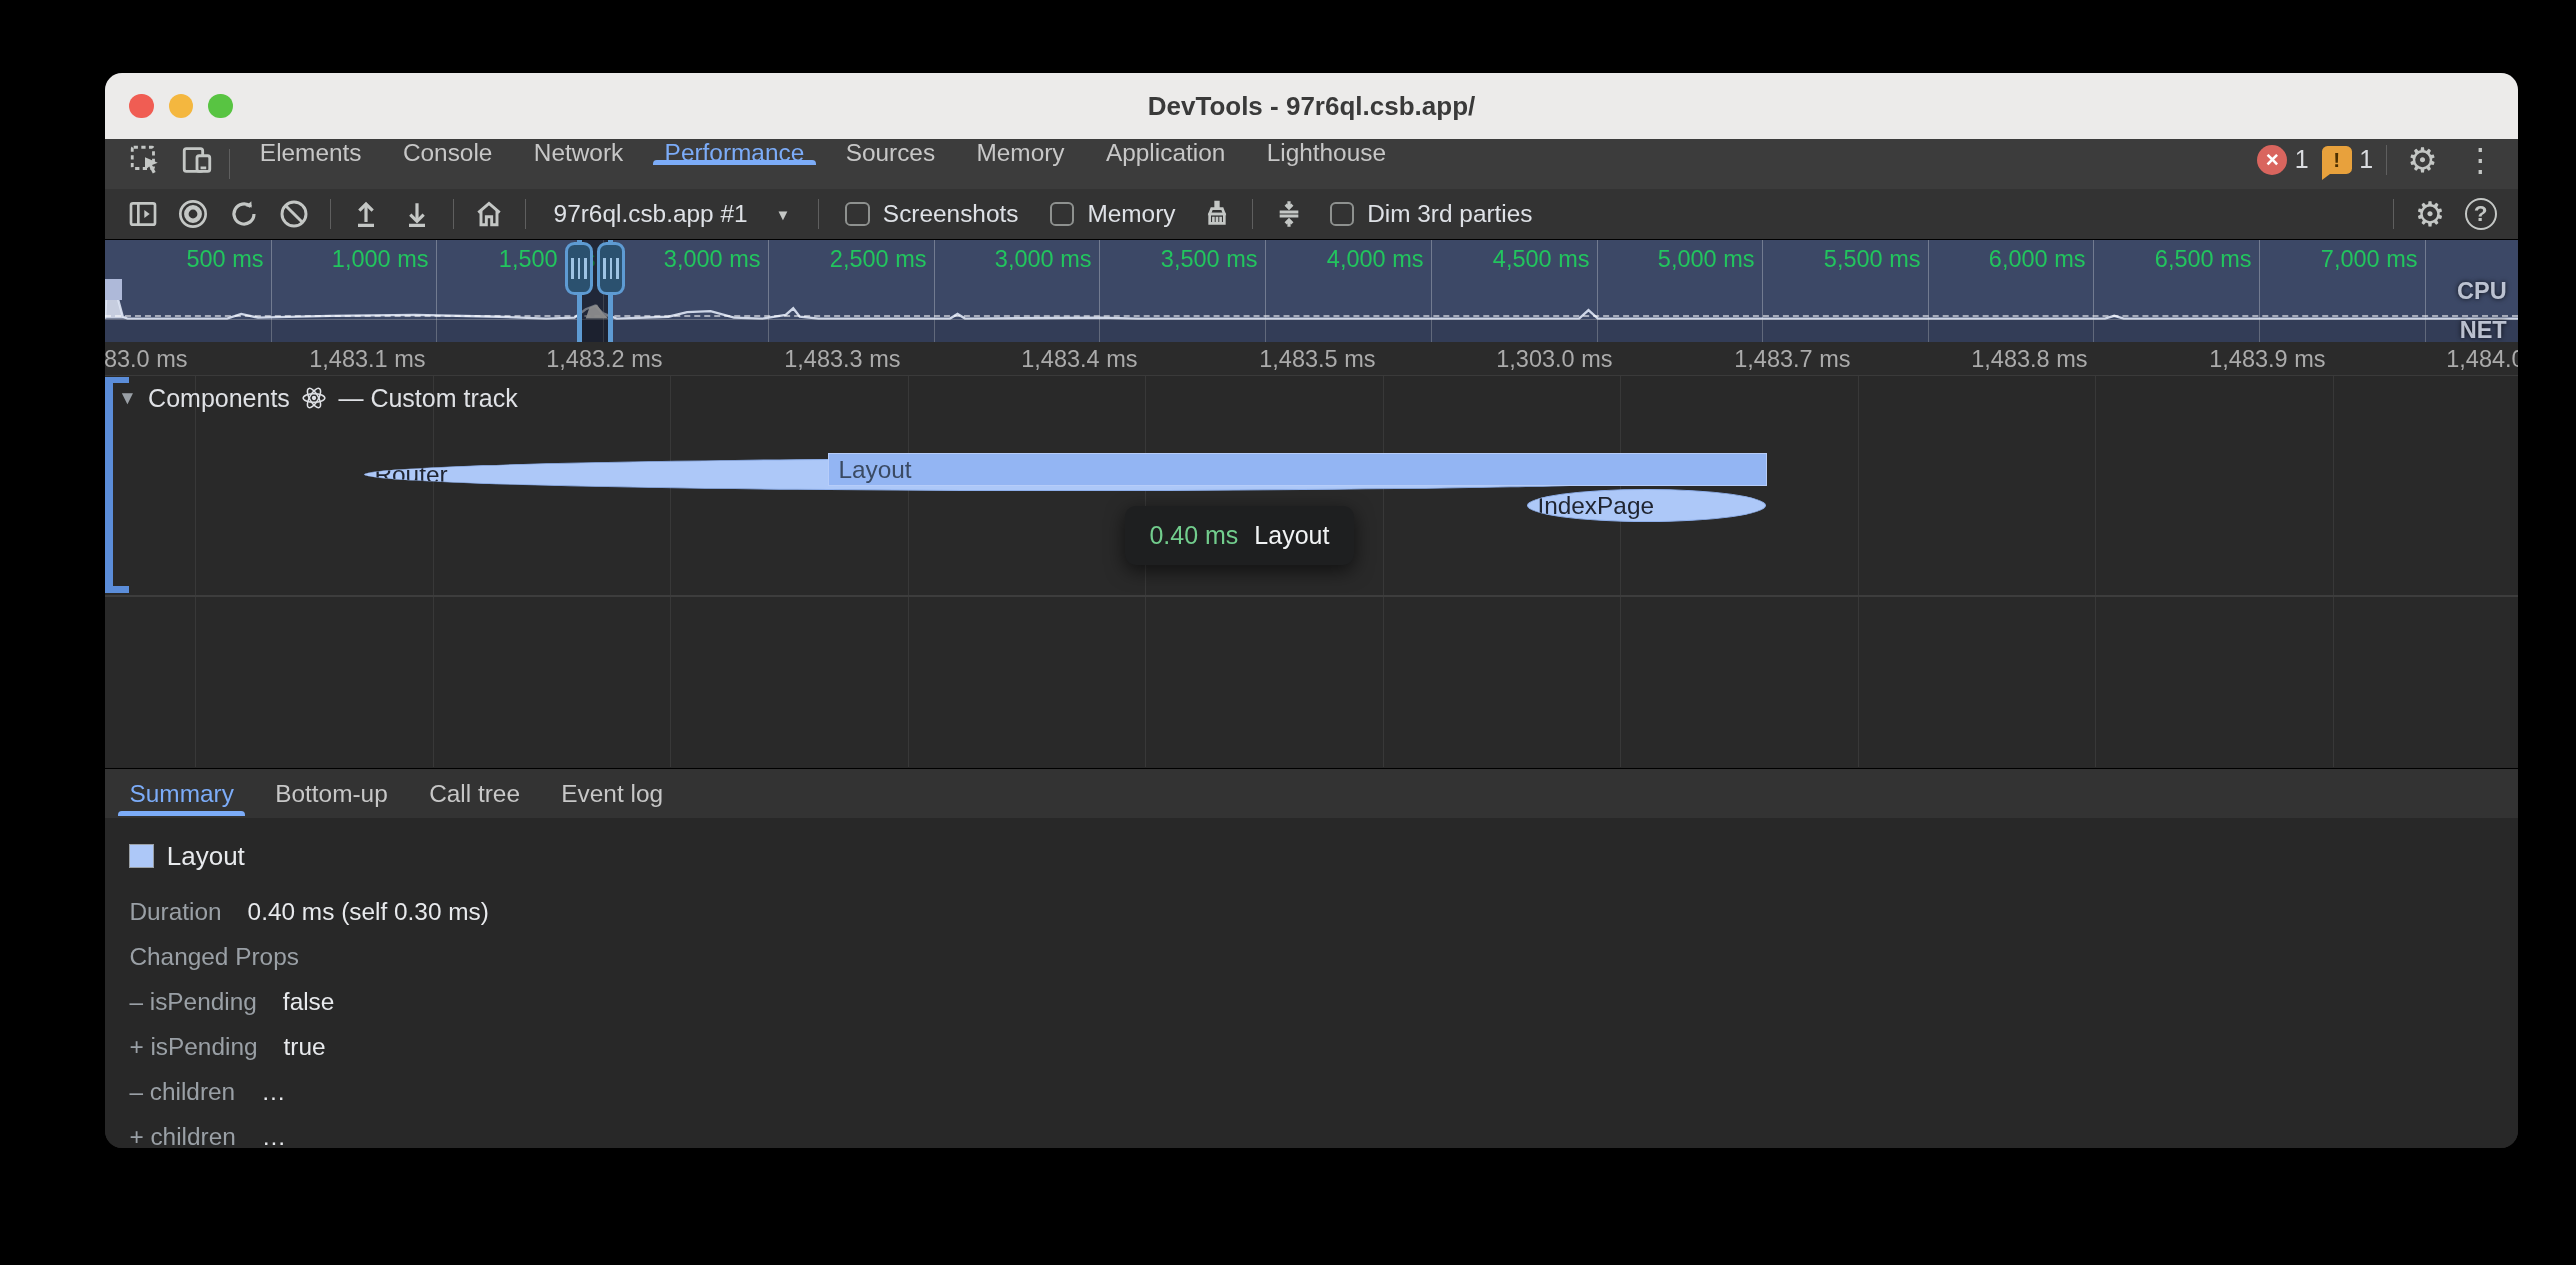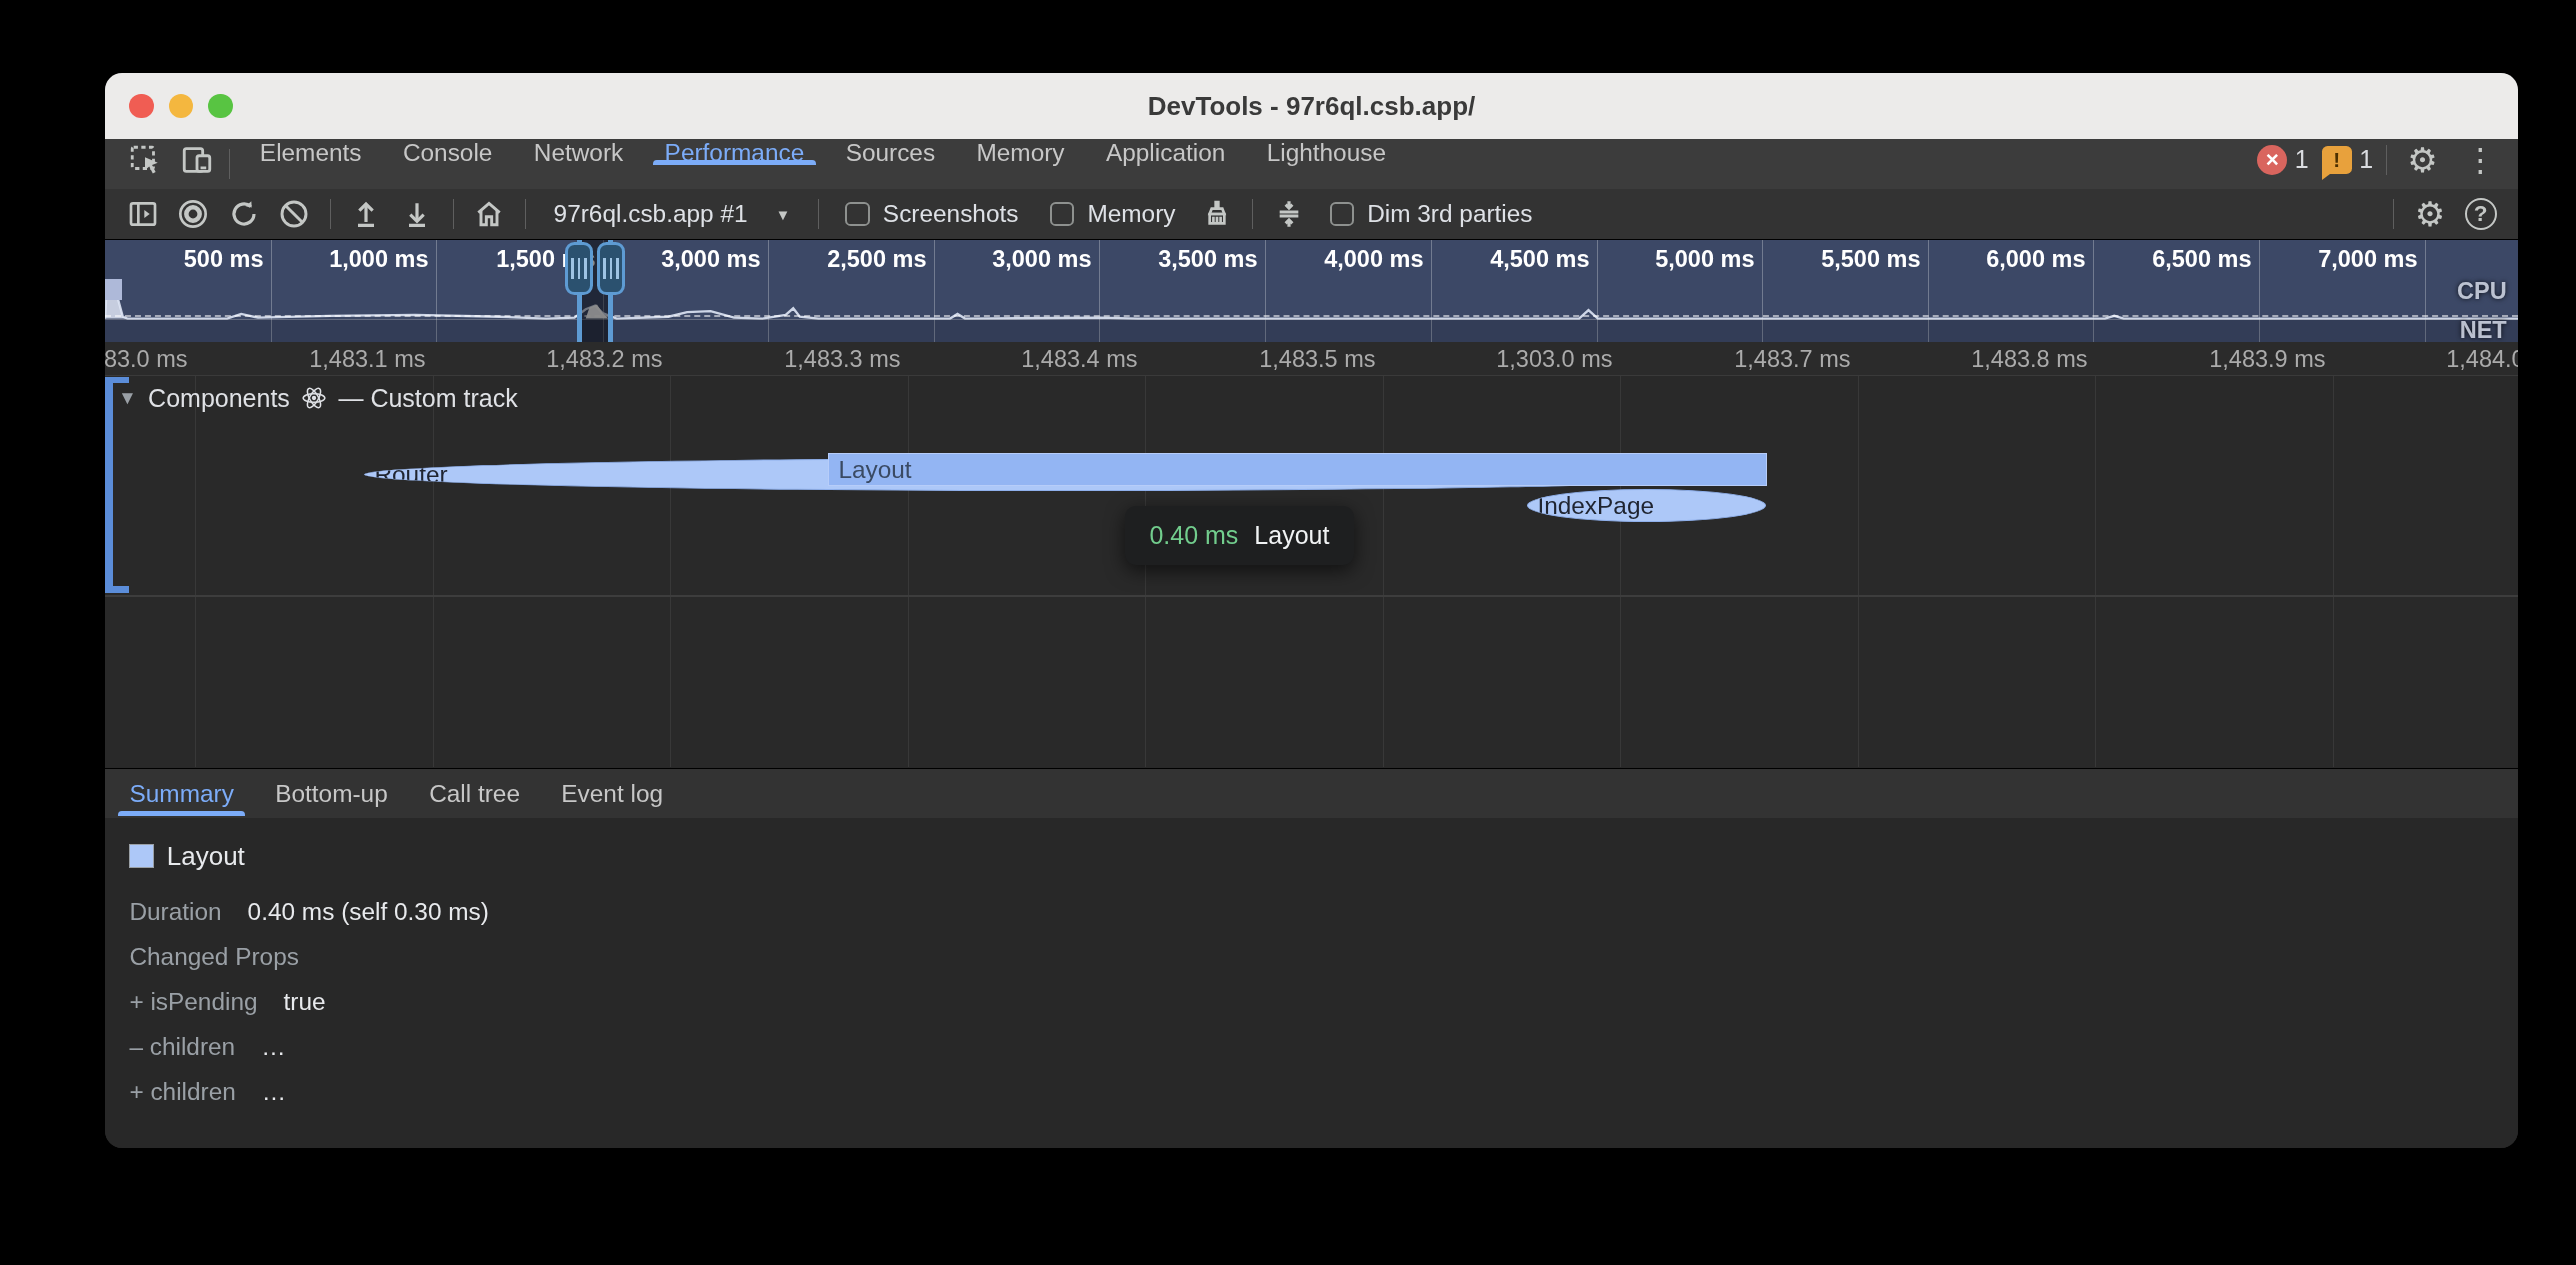--- a/index.html
+++ b/index.html
@@ -35,21 +35,21 @@
   .target { display:flex; align-items:center; gap:28px; color:#DEE1E6; font-size:24.4px; padding:0 15px; }
   .caret { font-size:15px; color:#C4C7C5; }
   .checkctl { display:flex; align-items:center; gap:13px; margin:0 13px; color:#DEE1E6; font-size:24.4px; white-space:nowrap; }
   .checkbox { width:24.4px; height:24.4px; border:2.8px solid #8E918F; border-radius:5.6px; background:transparent; flex:none; }
   .spacer { flex:1; }
   .helpcircle { width:32px; height:32px; border:2.8px solid #C4C7C5; border-radius:50%; color:#C4C7C5; font-size:22.5px; font-weight:bold; display:flex; align-items:center; justify-content:center; }
 
   
   .overview { position:absolute; left:0; top:167px; width:100%; height:102px; background:#3C4866; overflow:hidden; }
   .ov-tickline { position:absolute; top:0; bottom:0; width:0.9px; background:rgba(255,255,255,0.28); }
-  .ov-label { position:absolute; top:5.6px; transform:translateX(-100%); padding-right:7.5px; font-size:23.5px; color:#ffffff; white-space:nowrap;font-weight:bold; }
+  .ov-label { position:absolute; top:5.6px; transform:translateX(-100%); padding-right:7.5px; font-size:23.5px; color:#22c55e; white-space:nowrap; }
   .ov-netband { position:absolute; left:0; right:0; top:79px; height:23.5px; background:rgba(0,0,0,0.14); border-top:0.9px solid rgba(255,255,255,0.25); }
   .ov-dashed { position:absolute; left:0; right:0; top:75px; border-top:2.8px dashed rgba(255,255,255,0.55); }
   .ov-chart { position:absolute; left:0; top:0; width:2413px; height:102px; }
   .ov-cpu, .ov-net { position:absolute; right:11.3px; font-size:23.5px; font-weight:bold; color:rgba(226,232,246,0.8); text-shadow:0 0 5.6px rgba(0,0,0,0.8); }
   .ov-cpu { top:38px; } .ov-net { top:77px; }
   .ov-startblock { position:absolute; left:0; top:39px; width:17px; height:20.7px; background:#AEB9D9; }
   .sel-shade { position:absolute; left:476px; top:0; width:28px; bottom:0; background:rgba(0,0,0,0.45); }
   .sel-line { position:absolute; top:0; bottom:0; width:4.7px; background:#5E9BD3; }
   .sel-handle { position:absolute; top:1.9px; width:28px; height:53px; border-radius:9.4px; background:#2B516F; border:3.8px solid #5E9BD3; display:flex; align-items:center; justify-content:center; gap:3.8px; }
   .sel-handle i { width:2.8px; height:20.7px; background:#9FC4E4; }
@@ -366,20 +366,24 @@
     </div>
     <div id="summary-rows">
         <div class="sum-row">
           <span class="lbl">Duration</span>
           <span class="val">0.40 ms (self 0.30 ms)</span>
         </div>
         <div class="sum-row">
           <span class="lbl">Changed Props</span>
         </div>
         <div class="sum-row">
+          <span class="lbl">– isPending</span>
+          <span class="val">false</span>
+        </div>
+        <div class="sum-row">
           <span class="lbl">+ isPending</span>
           <span class="val">true</span>
         </div>
         <div class="sum-row">
           <span class="lbl">– children</span>
           <span class="val">…</span>
         </div>
         <div class="sum-row">
           <span class="lbl">+ children</span>
           <span class="val">…</span>

